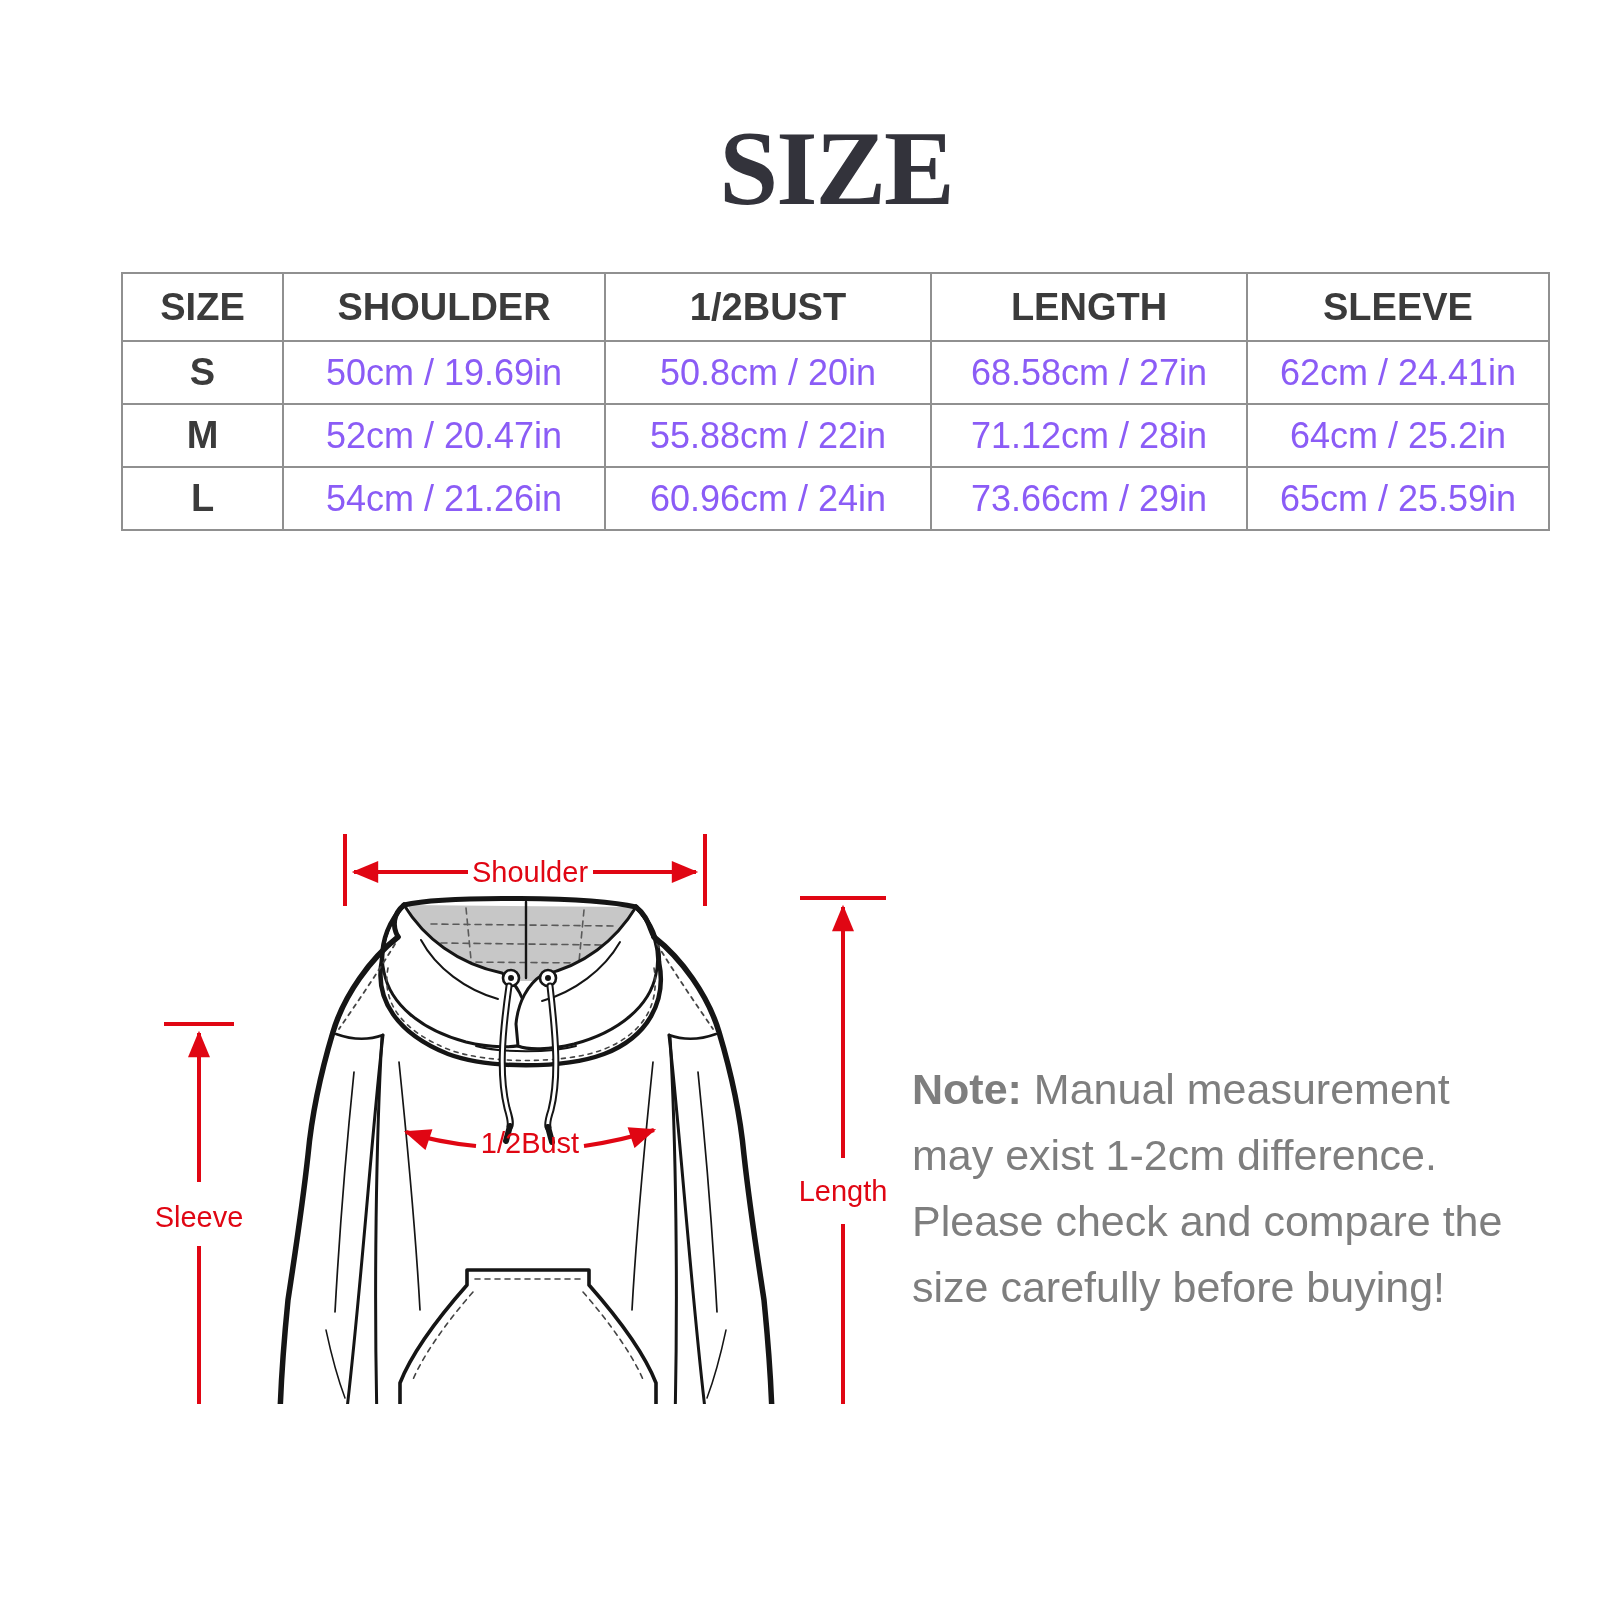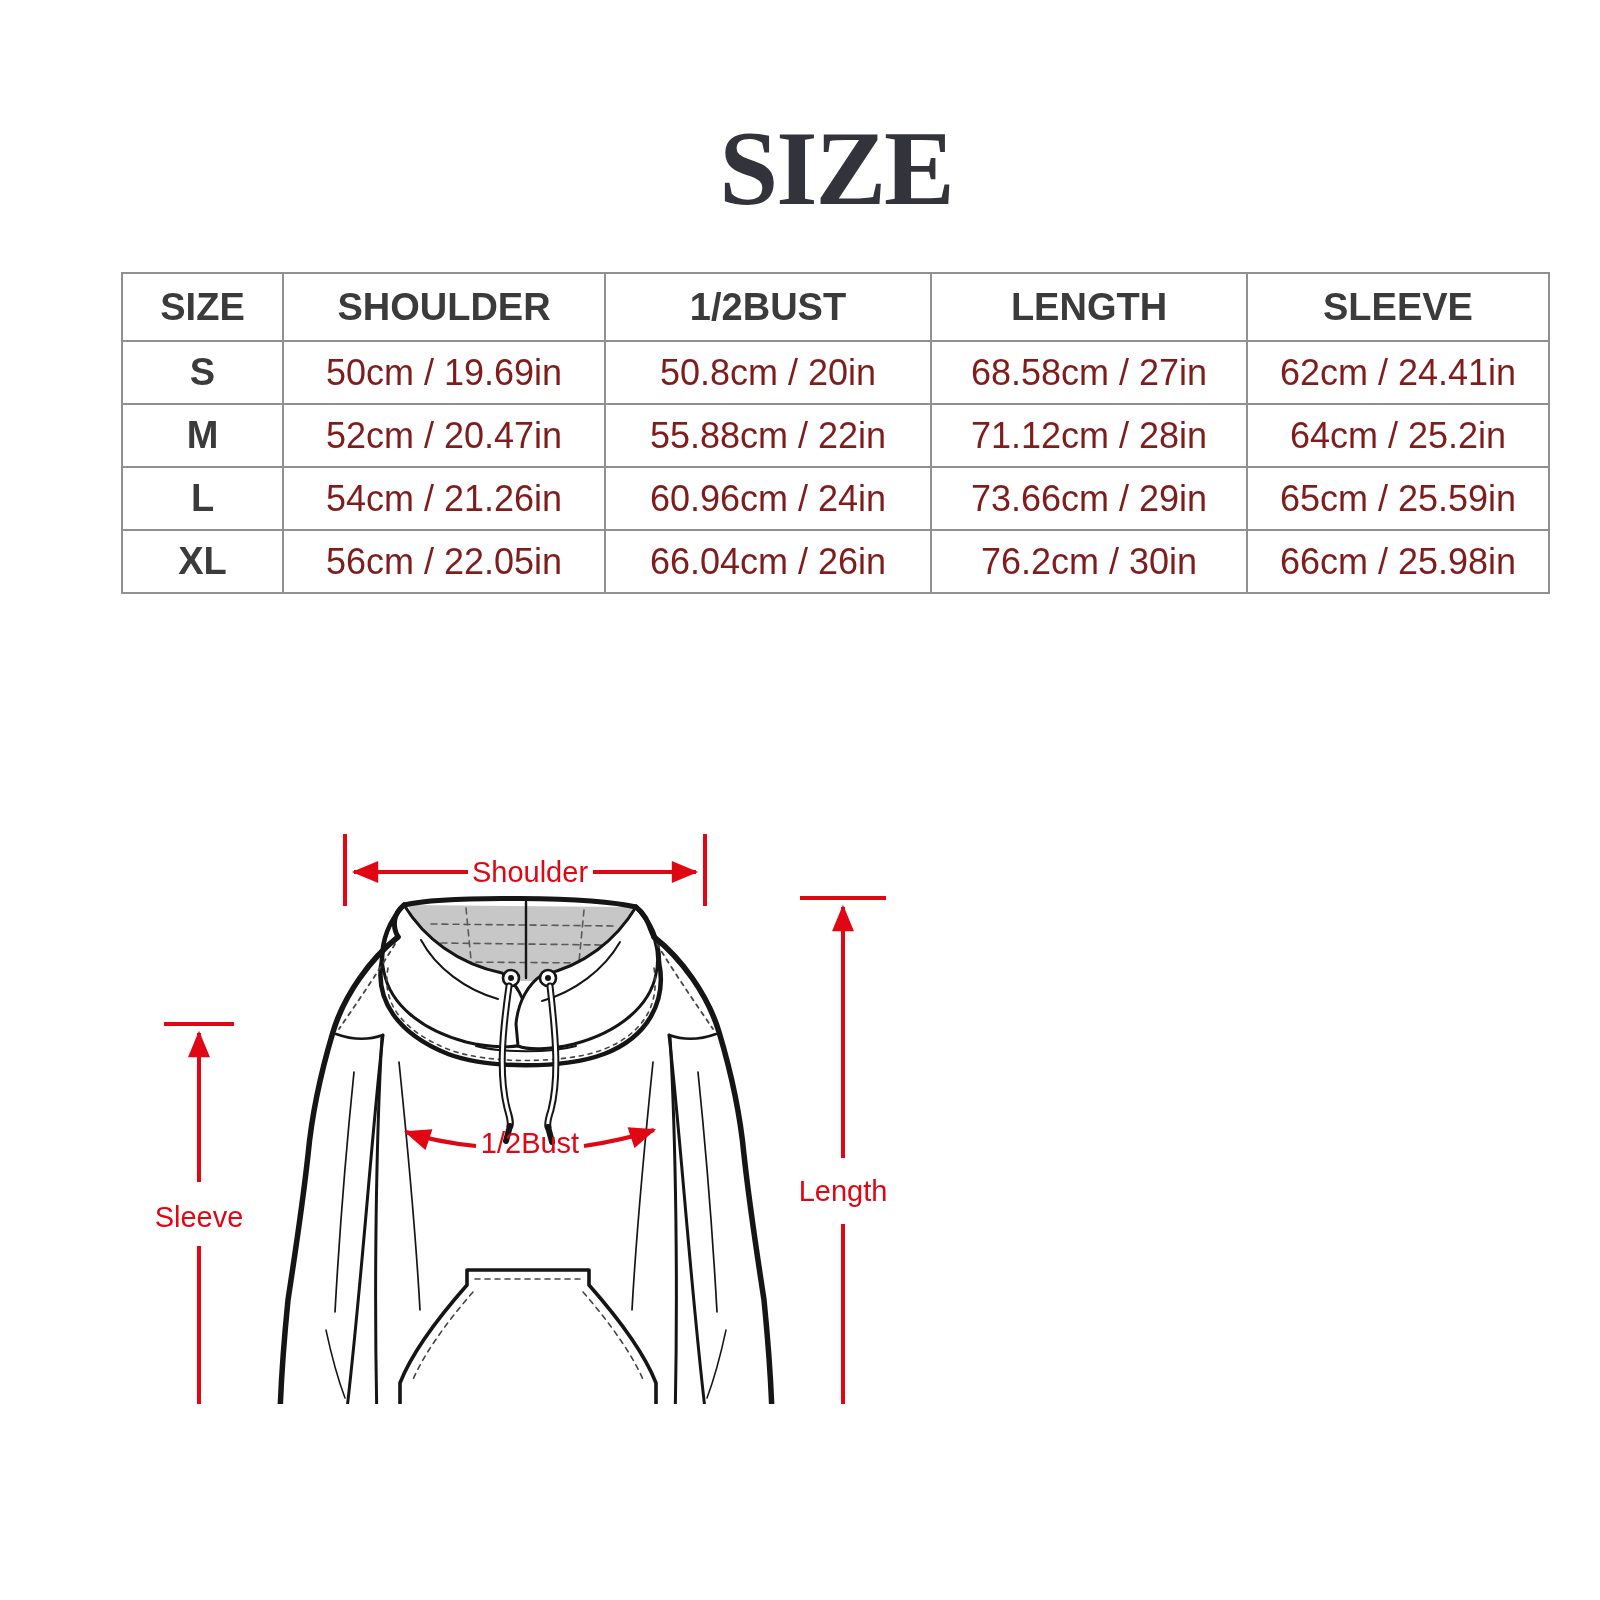--- a/index.html
+++ b/index.html
@@ -16,21 +16,21 @@
   }
   table.size-table {
     position:absolute; left:85px; top:272px; width:1427px;
     border-collapse:collapse; table-layout:fixed;
   }
   .size-table th, .size-table td {
     border:2px solid #909090; text-align:center; vertical-align:middle;
     padding:0;
   }
   .size-table th { height:66px; font-size:38px; font-weight:bold; color:#3b3b3b; }
-  .size-table td { height:61px; font-size:36px; font-weight:normal; color:#7f1d1d; }
+  .size-table td { height:61px; font-size:36px; font-weight:normal; color:#8b5cf6; }
   .size-table td.size-col { font-size:38px; font-weight:bold; color:#3b3b3b; }
   .note {
     position:absolute; left:876px; top:1056px; width:600px;
     font-size:43px; line-height:66px; color:#7e7e7e;
   }
   .note .note-label { font-weight:bold; }
   svg.diagram { position:absolute; left:100px; top:810px; }
   .arrow-label {
     fill:#e00613; font-family:"Liberation Sans","DejaVu Sans",sans-serif;
     font-size:29px;
@@ -73,27 +73,20 @@
       <td>71.12cm / 28in</td>
       <td>64cm / 25.2in</td>
     </tr>
     <tr>
       <td class="size-col">L</td>
       <td>54cm / 21.26in</td>
       <td>60.96cm / 24in</td>
       <td>73.66cm / 29in</td>
       <td>65cm / 25.59in</td>
     </tr>
-    <tr>
-      <td class="size-col">XL</td>
-      <td>56cm / 22.05in</td>
-      <td>66.04cm / 26in</td>
-      <td>76.2cm / 30in</td>
-      <td>66cm / 25.98in</td>
-    </tr>
   </tbody>
     </table>
 
   <svg class="diagram" width="760" height="760" viewBox="0 0 760 760">
     <defs>
       <marker id="ah" viewBox="0 0 12 10" refX="11" refY="5" markerWidth="30" markerHeight="22" markerUnits="userSpaceOnUse" orient="auto">
         <path d="M0,0 L12,5 L0,10 Z" fill="#e00613"></path>
       </marker>
     </defs>
 
@@ -205,14 +198,15 @@
       </g>
 
       <g>
         <path d="M340,336 Q300,332 270,322" marker-end="url(#ah)"></path>
         <path d="M448,336 Q488,330 518,320" marker-end="url(#ah)"></path>
         <text class="arrow-label" x="394" y="343" text-anchor="middle" stroke="none">1/2Bust</text>
       </g>
     </g>
   </svg>
 
+  <div class="note"><span class="note-label">Note:</span><span> Manual measurement may exist 1-2cm difference. Please check and compare the size carefully before buying!</span></div>
 
 </div>
 
 </body></html>

